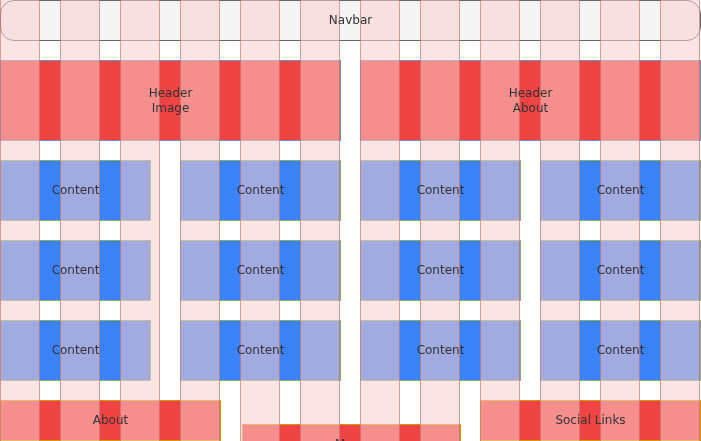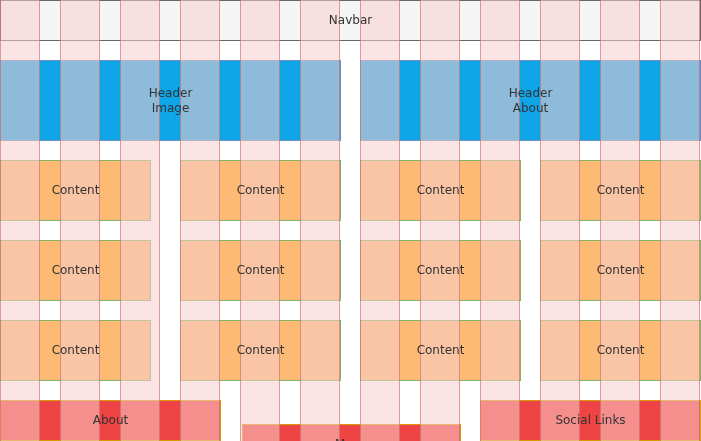--- a/index.html
+++ b/index.html
@@ -2,32 +2,32 @@
 <html><head>
 <meta charset="utf-8">
 <style>
   html, body { margin:0; padding:0; background:#ffffff; }
   body { width:701px; height:441px; position:relative; overflow:hidden;
          font-family:"DejaVu Sans", sans-serif; font-size:12px; color:#333; }
   .box { position:absolute; box-sizing:border-box; display:flex;
          align-items:center; justify-content:center; text-align:center;
          line-height:15px; color:#333; }
   .navbar { background:#f5f5f5; border:1px solid #666; }
-  .header { background:#0ea5e9; border:1px solid #6c8ebf; }
-  .content { background:#fdba74; border:1px solid #82b366;text-align:center; }
+  .header { background:#ef4444; border:1px solid #6c8ebf; }
+  .content { background:#3b82f6; border:1px solid #82b366;text-align:center; }
   .footer { background:#ef4444; border:1px solid #d79b00; }
   .col { position:absolute; top:0; height:441px; width:40px; box-sizing:border-box;
          background:rgba(248,206,204,0.55); border-left:1px solid rgba(184,84,80,0.5);
          border-right:1px solid rgba(184,84,80,0.5); pointer-events:none; }
   .label { position:relative; z-index:5; }
 </style>
 </head>
 <body>
 
-<div class="box navbar" style="left:0;top:0;width:701px;height:41px;">
+<div class="box navbar" style="left:0;top:0;width:701px;height:41px;border-radius:14px;">
   <span class="label">Navbar</span>
 </div>
 
 <div class="box header" style="left:0;top:60px;width:341px;height:81px;">
   <span class="label">
     <span>Header</span><br>
     <span>Image</span>
   </span>
 </div>
 <div class="box header" style="left:360px;top:60px;width:341px;height:81px;">

